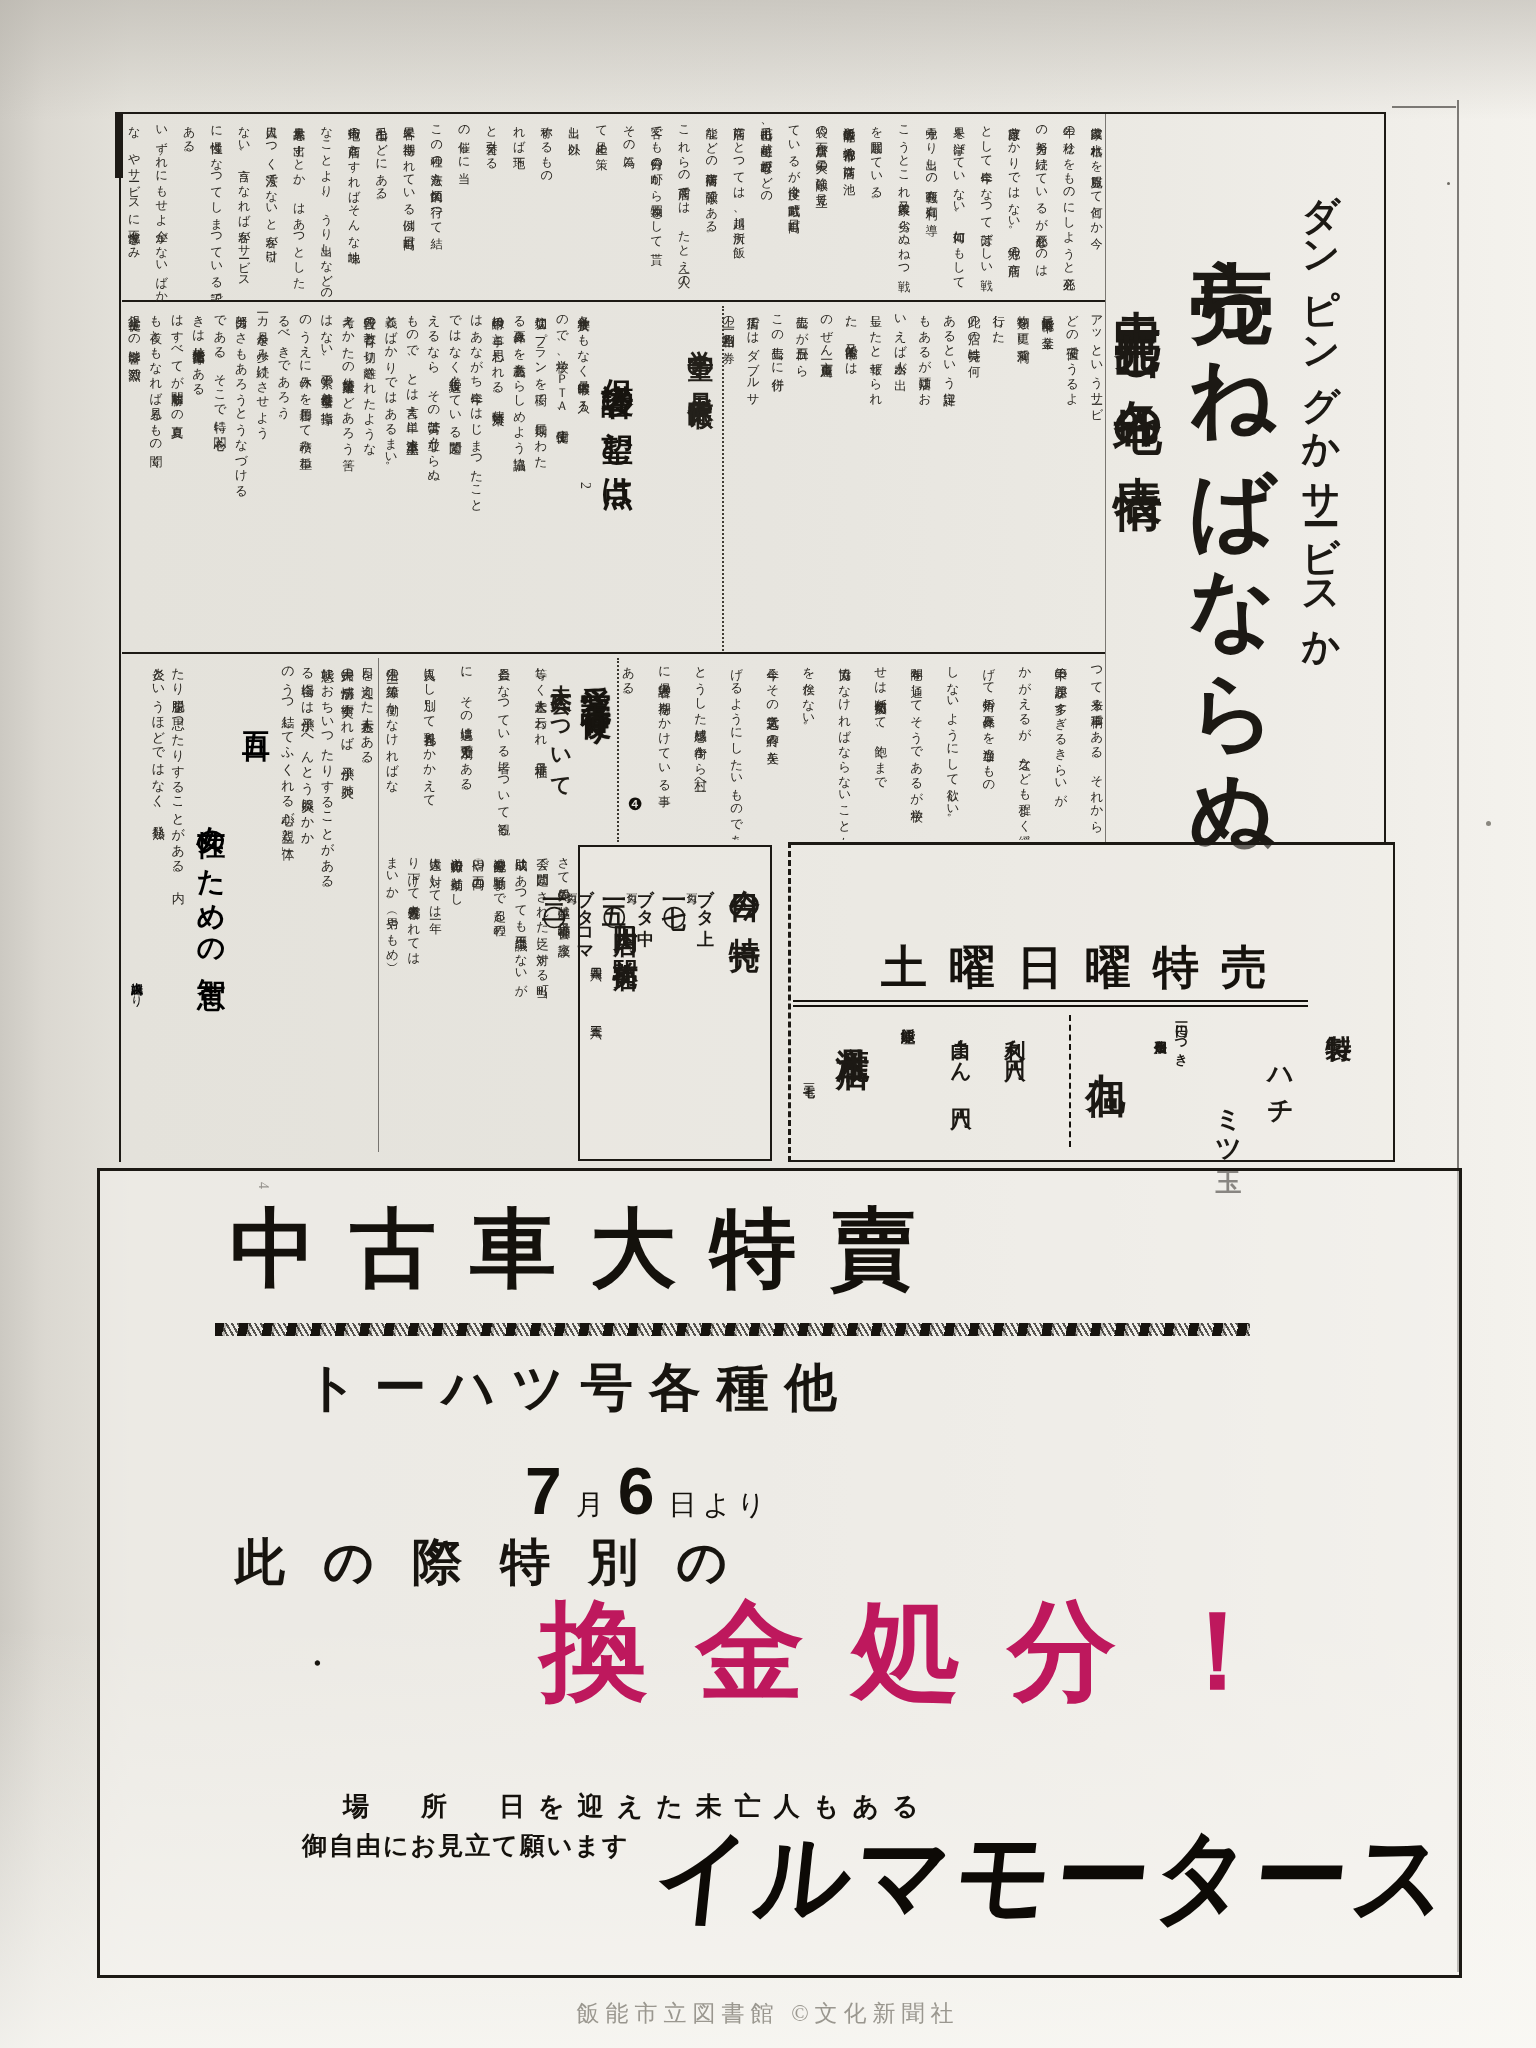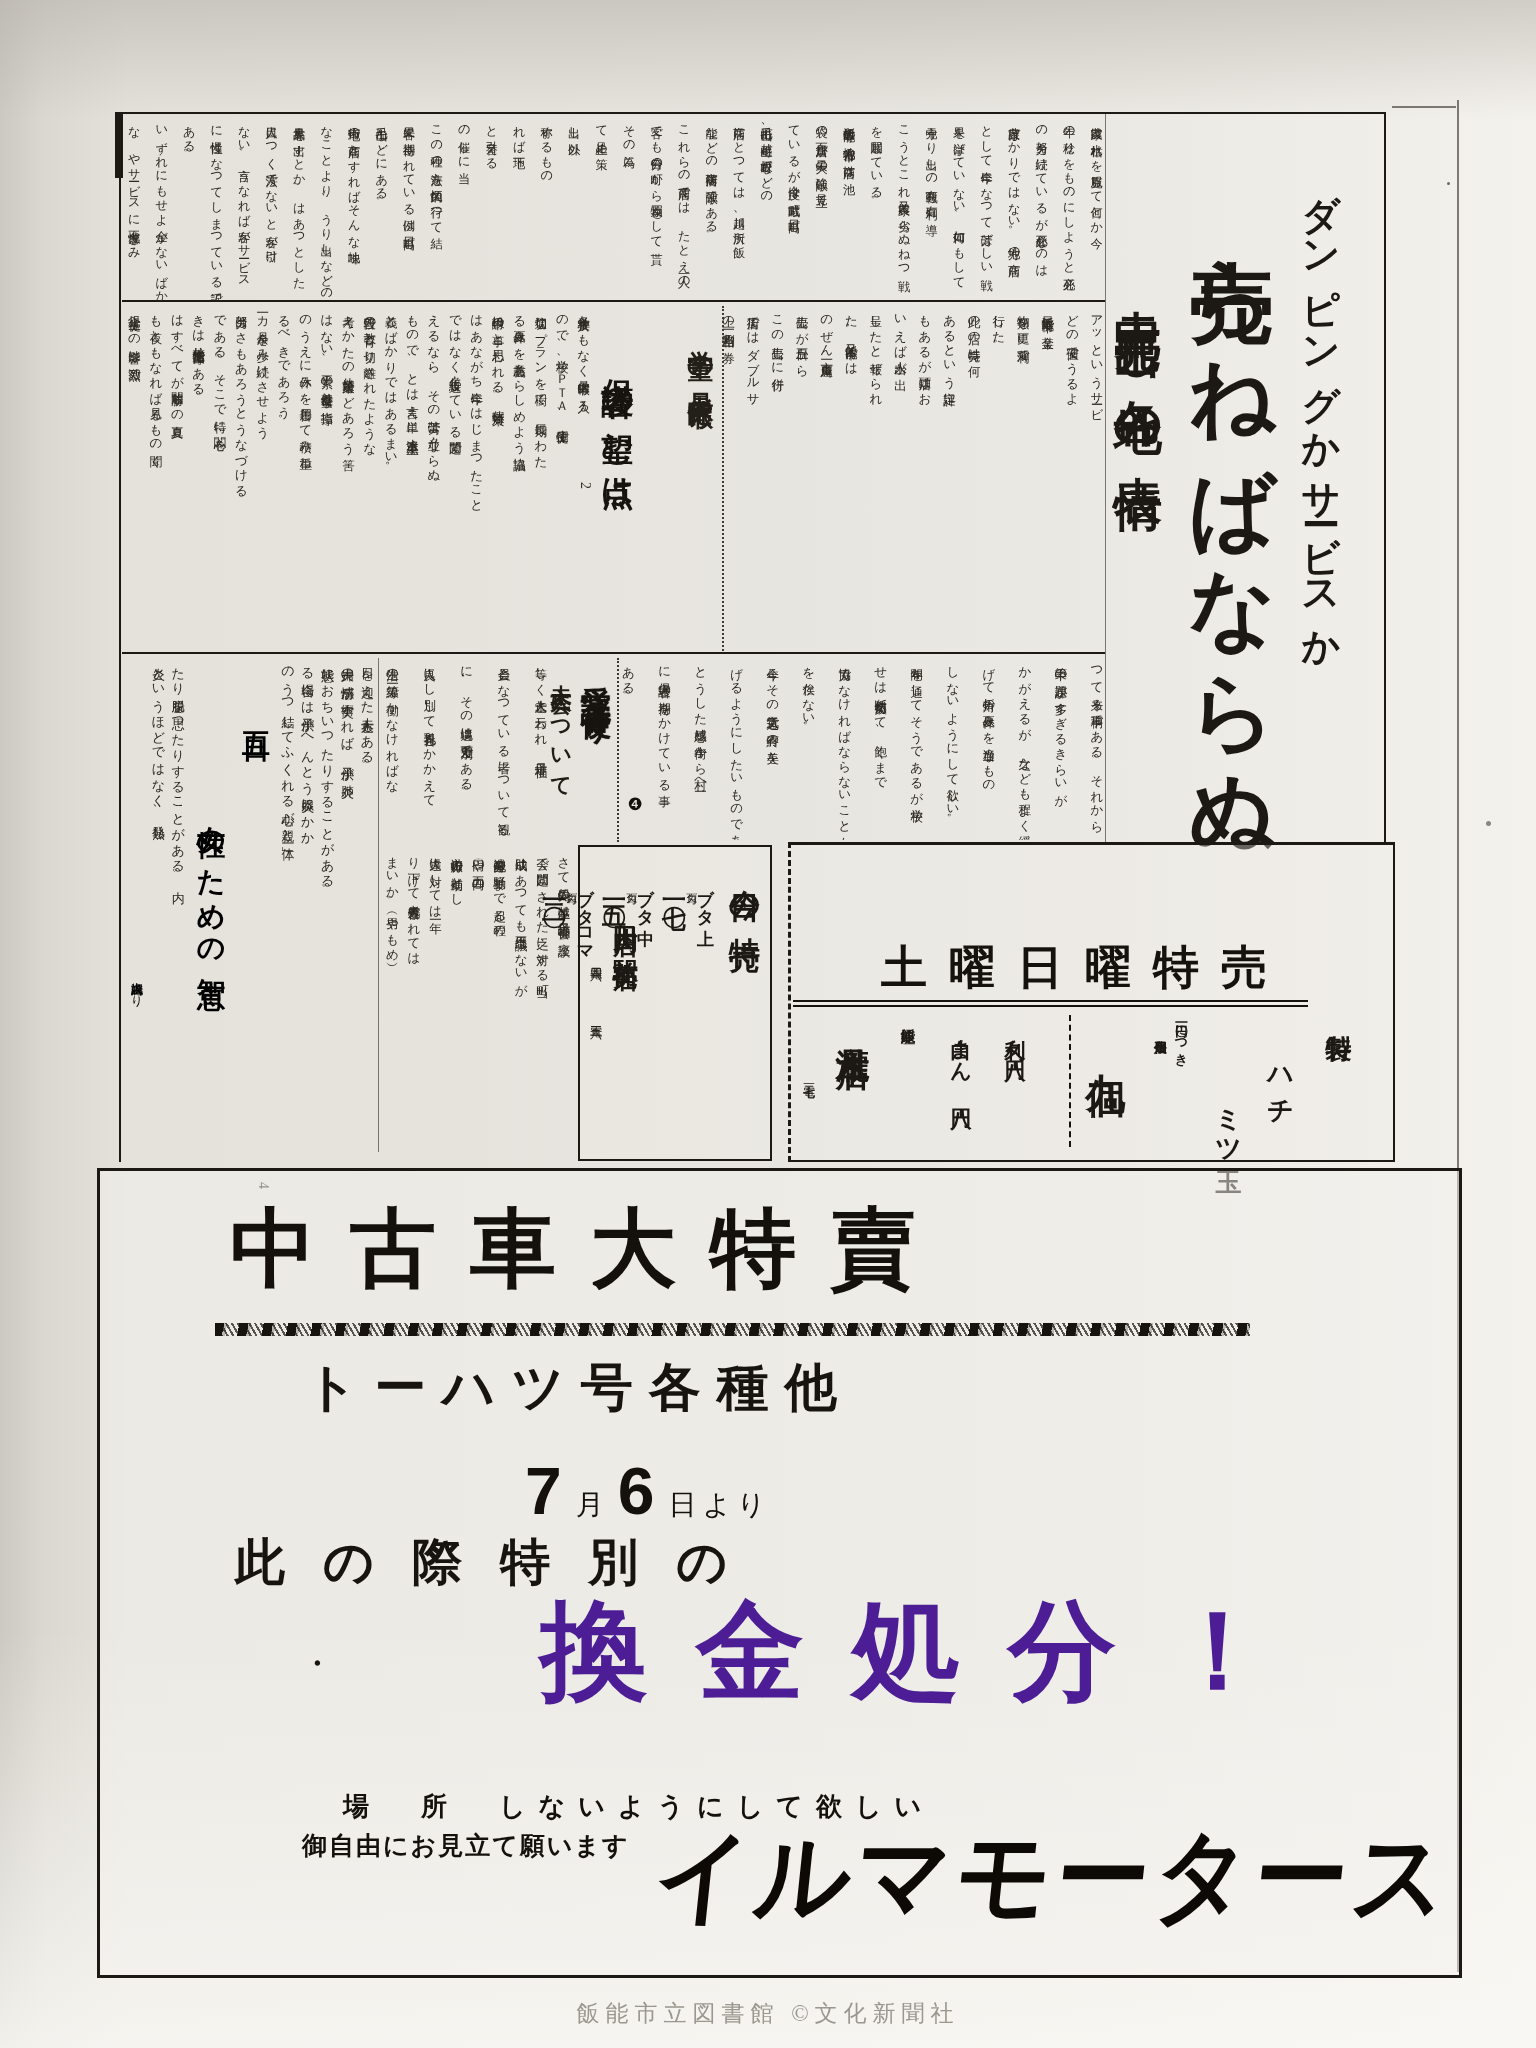--- a/index.html
+++ b/index.html
@@ -283,20 +283,20 @@
   <div class="rope"></div>
   <div class="abs" style="left:205px;top:182px;font-size:52px;font-weight:900;letter-spacing:16px;color:#17140f;white-space:nowrap;">トーハツ号各種他</div>
   <div class="abs" style="left:425px;top:282px;display:flex;align-items:baseline;color:#14110c;">
     <span class="gothic" style="font-size:66px;font-weight:700;">7</span>
     <span style="font-size:28px;margin:0 14px;">月</span>
     <span class="gothic" style="font-size:66px;font-weight:700;">6</span>
     <span style="font-size:28px;margin-left:14px;letter-spacing:6px;">日より</span>
   </div>
   <div class="abs" style="left:135px;top:358px;font-size:50px;font-weight:700;letter-spacing:38px;color:#17140f;white-space:nowrap;">此の際特別の</div>
   <div class="abs" style="left:200px;top:470px;font-size:34px;color:#17140f;">・</div>
-  <div class="abs" style="left:440px;top:408px;font-size:108px;font-weight:900;letter-spacing:48px;color:#4c1d95;white-space:nowrap;">換金処分！</div>
-  <div class="abs gothic" style="left:243px;top:618px;font-size:26px;font-weight:700;letter-spacing:13px;color:#14110c;white-space:nowrap;">場　所　しないようにして欲しい</div>
+  <div class="abs" style="left:440px;top:408px;font-size:108px;font-weight:900;letter-spacing:48px;color:#be185d;white-space:nowrap;">換金処分！</div>
+  <div class="abs gothic" style="left:243px;top:618px;font-size:26px;font-weight:700;letter-spacing:13px;color:#14110c;white-space:nowrap;">場　所　日を迎えた未亡人もある</div>
   <div class="abs gothic" style="left:202px;top:658px;font-size:25px;font-weight:700;letter-spacing:2px;color:#14110c;">御自由にお見立て願います</div>
   <div class="abs" style="left:548px;top:648px;font-size:94px;font-weight:900;letter-spacing:4px;color:#0d0a06;
               transform:skewX(-6deg) scaleY(1.08);transform-origin:left bottom;white-space:nowrap;">イルマモータース</div>
 </div>
 
 <div class="footer">飯能市立図書館 ©文化新聞社</div>
 
 </body></html>

